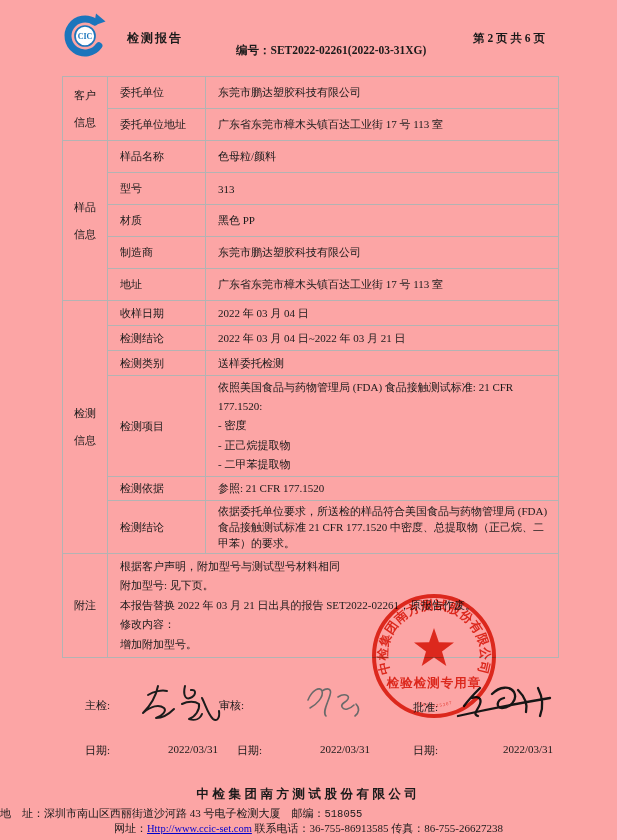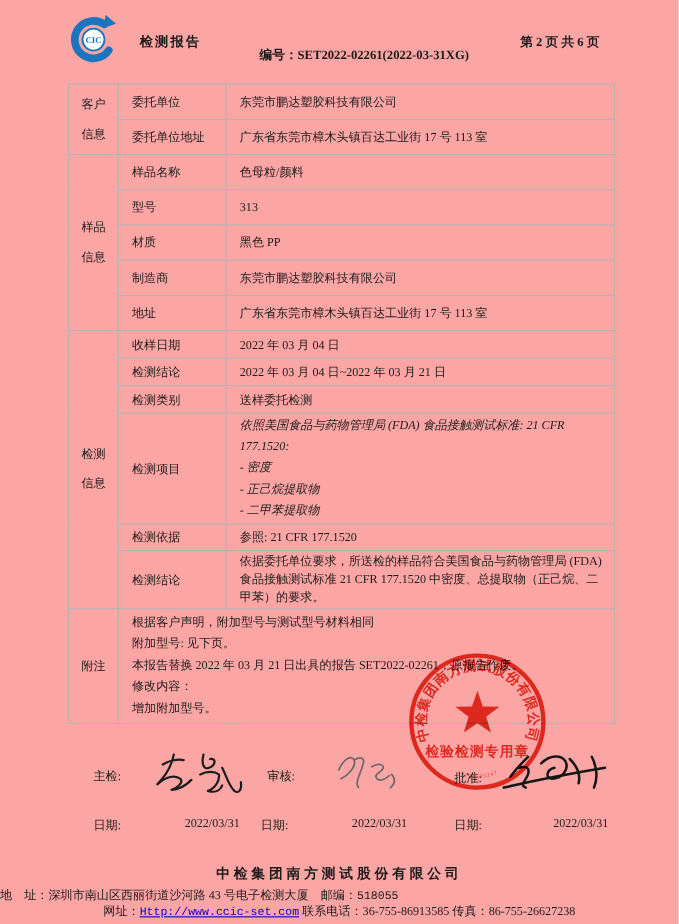--- a/index.html
+++ b/index.html
@@ -15,36 +15,36 @@
   
   table.info{position:absolute;left:62px;top:76px;width:496px;border-collapse:collapse;table-layout:fixed;font-size:11px;}
   table.info td{border:1px solid #b3b3b3;vertical-align:middle;overflow:hidden;}
   col.c1{width:45px}col.c2{width:98px}col.c3{width:353px}
   td.sec{text-align:center;}
   td.sec div{line-height:27px;}
   td.lbl{padding:2px 2px 2px 12px;}
   td.val{padding:2px 5px 2px 12px;}
   tr.h32{height:32px} tr.h25{height:25px} tr.h24{height:24px}
   tr.hitems{height:97px} tr.hconcl{height:48px} tr.hnotes{height:97px}
-  td.items div{line-height:19.2px;white-space:nowrap;font-style:italic;}
+  td.items div{line-height:19.2px;white-space:nowrap;}
   td.concl{line-height:16px;}
   td.notes{padding:3px 6px 3px 12px;}
   td.notes div{line-height:19.4px;}
   
   .sig-label{position:absolute;font-size:11px;}
   .sig-svg{position:absolute;}
   .date-val{position:absolute;font-size:11px;width:90px;text-align:right;}
   
   .stamp{position:absolute;left:369px;top:591px;width:130px;height:130px;mix-blend-mode:multiply;opacity:0.92;}
   
   .ft-company{position:absolute;left:0;top:786px;width:617px;text-align:center;font-size:12.5px;font-weight:bold;letter-spacing:3.5px;}
   .ft-line2{position:absolute;left:0;top:806px;width:617px;text-align:left;font-size:11px;}
   .ft-line3{position:absolute;left:0;top:821px;width:617px;text-align:center;font-size:11px;}
   .mono{font-family:"Liberation Mono","DejaVu Sans Mono",monospace;font-size:10.5px;}
-  .link{color:#0000cc;text-decoration:underline;font-family:Liberation Mono, monospace;font-size:10.5px;}
+  .link{color:#0000cc;text-decoration:underline;font-family:Liberation Serif, serif;font-size:10.5px;}
 </style>
 </head>
 <body>
 
 <div class="page">
 
   <div class="logo">
     <svg width="50" height="48" viewBox="0 0 50 48">
       <path d="M33.8 10.1 A17 17 0 1 0 37.9 33.8" fill="none" stroke="#1b75bc" stroke-width="7" stroke-linecap="round"></path>
       <polygon points="35,1.5 44.5,9.5 33,13.5" fill="#1b75bc"></polygon>
@@ -151,21 +151,21 @@
     </table>
 
   <div class="sig-label" style="left:85px;top:698px;text-align:center;">主检:</div>
   <svg class="sig-svg" style="left:138px;top:680px;" width="90" height="46" viewBox="0 0 90 46">
     <g fill="none" stroke="#1c1c1c" stroke-width="2" stroke-linecap="round" stroke-linejoin="round">
       <path d="M10 15 C16 11 24 10 29 11 M20 6 C18 16 12 26 5 33 C13 26 21 24 26 28 C29 31 24 36 18 38 C25 38 32 33 36 29"></path>
       <path d="M47 6 C45 14 47 20 52 18 C58 16 59 9 53 10 M44 24 C50 21 57 21 61 24 C62 30 57 37 51 39 C57 41 62 39 64 34"></path>
       <path d="M64 18 C68 26 70 34 75 39 C79 42 82 38 81 31"></path>
     </g>
   </svg>
-  <div class="sig-label" style="left:243px;top:698px;">审核:</div>
+  <div class="sig-label" style="left:219px;top:698px;">审核:</div>
   <svg class="sig-svg" style="left:300px;top:682px;" width="64" height="40" viewBox="0 0 64 40">
     <g fill="none" stroke="#6a6a6a" stroke-width="1.6" stroke-linecap="round" stroke-linejoin="round">
       <path d="M8 18 C12 8 20 4 22 9 C24 15 16 23 10 26 M22 9 C28 5 32 7 30 13 C28 21 22 30 26 34"></path>
       <path d="M38 15 C44 11 50 13 48 17 C46 21 40 21 42 25 C44 29 50 27 54 23"></path>
       <path d="M56 22 C60 26 59 31 55 34"></path>
     </g>
   </svg>
   <div class="sig-label" style="left:413px;top:700px;">批准:</div>
   <svg class="sig-svg" style="left:452px;top:681px;" width="104" height="46" viewBox="0 0 104 46">
     <g fill="none" stroke="#161616" stroke-width="2.3" stroke-linecap="round" stroke-linejoin="round">

